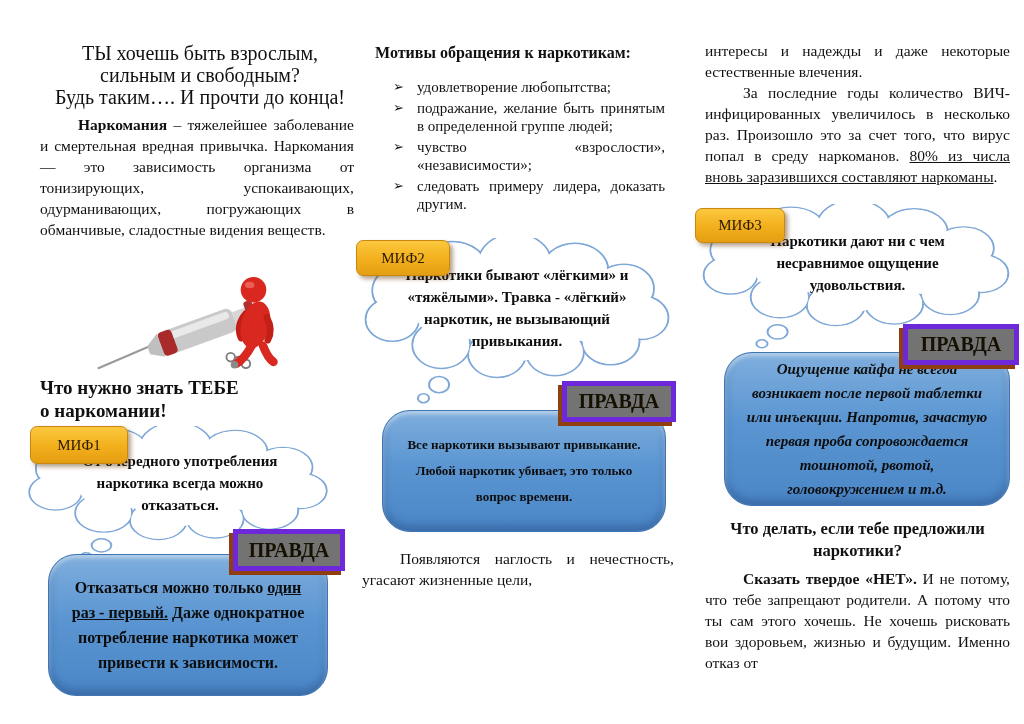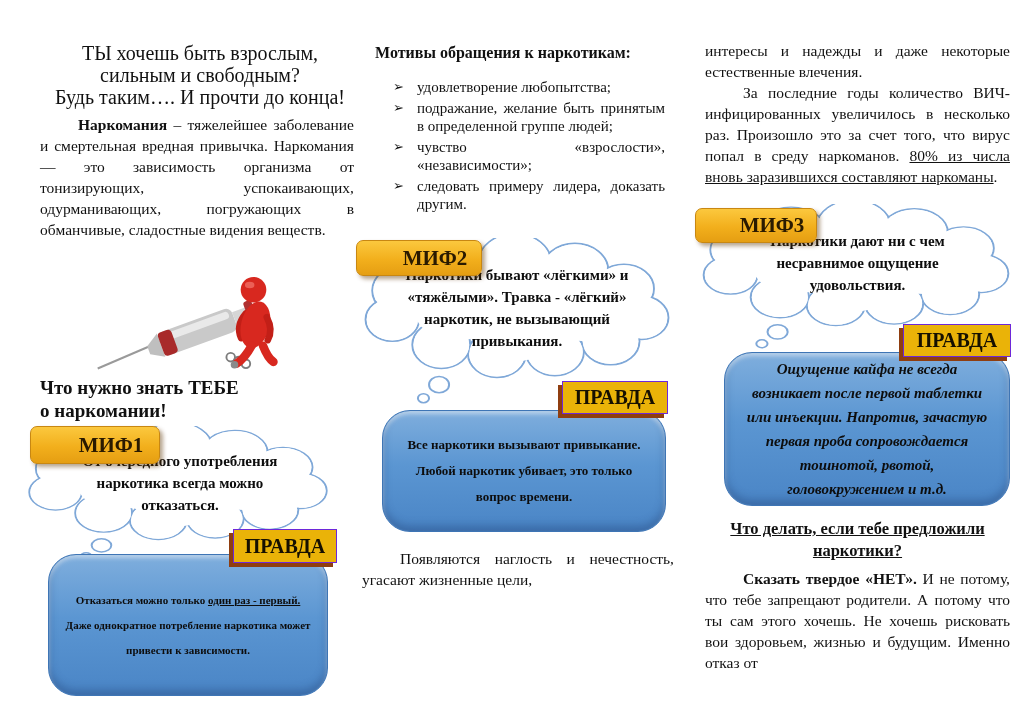--- a/index.html
+++ b/index.html
@@ -20,27 +20,26 @@
   
   .bullets{font-size:15px;line-height:18.5px;}
   .bullet-row{display:flex;margin-bottom:2px;}
   .bullet-arrow{flex:0 0 24px;font-family:"DejaVu Sans",sans-serif;font-size:13px;line-height:18.5px;}
   .bullet-text{flex:1;text-align:justify;}
   
   .myth-badge{
     background:linear-gradient(180deg,#FBC83E 0%,#F2AF1C 55%,#E59E12 100%);
     border:1px solid #C88712;border-radius:7px;
     box-shadow:3px 3px 4px rgba(90,50,0,.45);
-    color:#2A1A00;font-weight:bold;font-size:21px;
+    color:#2A1A00;font-weight:normal;font-size:15px;
     display:flex;align-items:center;justify-content:center;
     z-index:4;
-    padding-left:32px;
   }
   .truth-badge{
-    background:#eab308;border:1px solid #6d28d9;
+    background:#737373;border:5px solid #6d28d9;
     box-shadow:-4px 4px 0 #8F3E10;
     color:#161000;font-weight:bold;font-size:20px;
     display:flex;align-items:center;justify-content:center;
     z-index:4;
   }
   
   .bluebox{
     background:linear-gradient(180deg,#7FAEDD 0%,#5B96D2 45%,#4A85C6 100%);
     border:1px solid #3E75B5;border-radius:28px;
     box-shadow:inset 0 -5px 8px rgba(25,55,105,.35), inset 0 3px 4px rgba(255,255,255,.5);
@@ -147,21 +146,21 @@
   <div class="abs myth-badge" style="left:30px;top:426px;width:96px;height:36px;">МИФ1</div>
 
   <svg class="abs cloud-svg" style="left:14px;top:426px;" width="328" height="140" viewBox="0 0 300 190" preserveAspectRatio="none">
     <use href="#cloud-shape"></use>
   </svg>
   <div class="abs cloud-text" style="left:58px;top:450px;width:244px;font-size:15px;line-height:22px;">От очередного употребления наркотика всегда можно отказаться.</div>
 
   <div class="abs truth-badge" style="left:233px;top:529px;width:102px;height:32px;">ПРАВДА</div>
 
   <div class="abs bluebox" style="left:48px;top:554px;width:278px;height:140px;">
-    <div class="inner" style="font-size:11px;line-height:25px;">
+    <div class="inner" style="font-size:16px;line-height:25px;">
       <span>Отказаться можно только </span><span class="u">один раз - первый.</span><span> Даже однократное потребление наркотика может привести к зависимости.</span>
     </div>
   </div>
 
   <div class="abs" style="left:375px;top:44px;width:300px;font-weight:bold;font-size:16px;">Мотивы обращения к наркотикам:</div>
 
   <div class="abs bullets" style="left:393px;top:78px;width:272px;">
     <div class="bullet-row">
       <span class="bullet-arrow">➢</span>
       <span class="bullet-text">удовлетворение любопытства;</span>
@@ -208,19 +207,19 @@
     <use href="#cloud-shape"></use>
   </svg>
   <div class="abs cloud-text" style="left:735px;top:230px;width:245px;font-size:15px;line-height:22px;">Наркотики дают ни с чем несравнимое ощущение удовольствия.</div>
 
   <div class="abs truth-badge" style="left:903px;top:324px;width:106px;height:31px;">ПРАВДА</div>
 
   <div class="abs bluebox" style="left:724px;top:352px;width:284px;height:152px;font-style:italic;">
     <div class="inner" style="font-size:15px;line-height:24px;">Ощущение кайфа не всегда возникает после первой таблетки или инъекции. Напротив, зачастую первая проба сопровождается тошнотой, рвотой, головокружением и т.д.</div>
   </div>
 
-  <div class="abs" style="left:705px;top:518px;width:305px;text-align:center;font-weight:bold;font-size:16.5px;line-height:22px;text-decoration:underline;">Что делать, если тебе предложили наркотики?</div>
+  <div class="abs" style="left:705px;top:518px;width:305px;text-align:center;font-weight:bold;font-size:16.5px;line-height:22px;">Что делать, если тебе предложили наркотики?</div>
 
   <div class="abs bodytext" style="left:705px;top:568px;width:305px;">
     <p><span class="bu">Сказать твердое «НЕТ».</span><span> И не потому, что тебе запрещают родители. А потому что ты сам этого хочешь. Не хочешь рисковать вои здоровьем, жизнью и будущим. Именно отказ от</span></p>
   </div>
 
 </div>
 
 </body></html>

